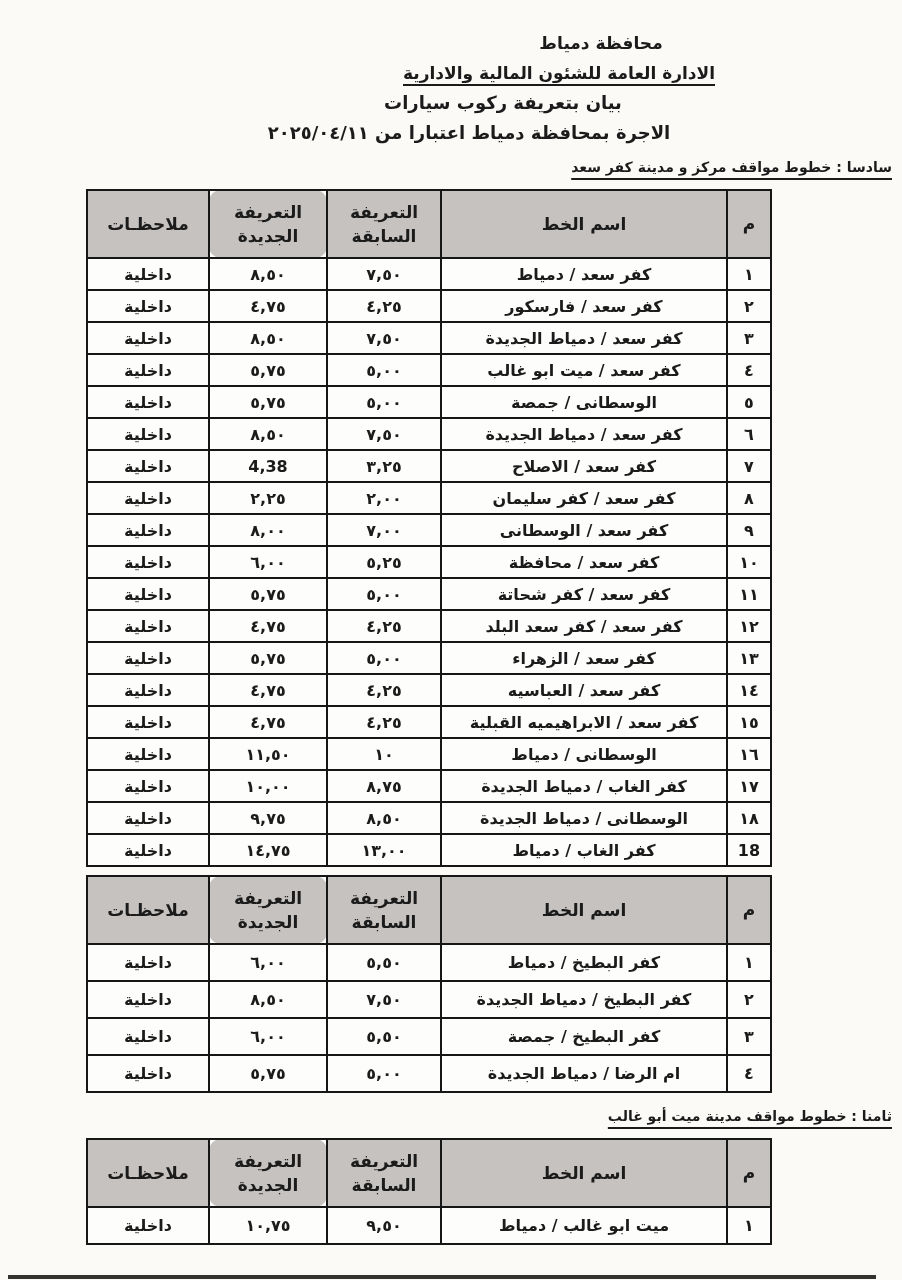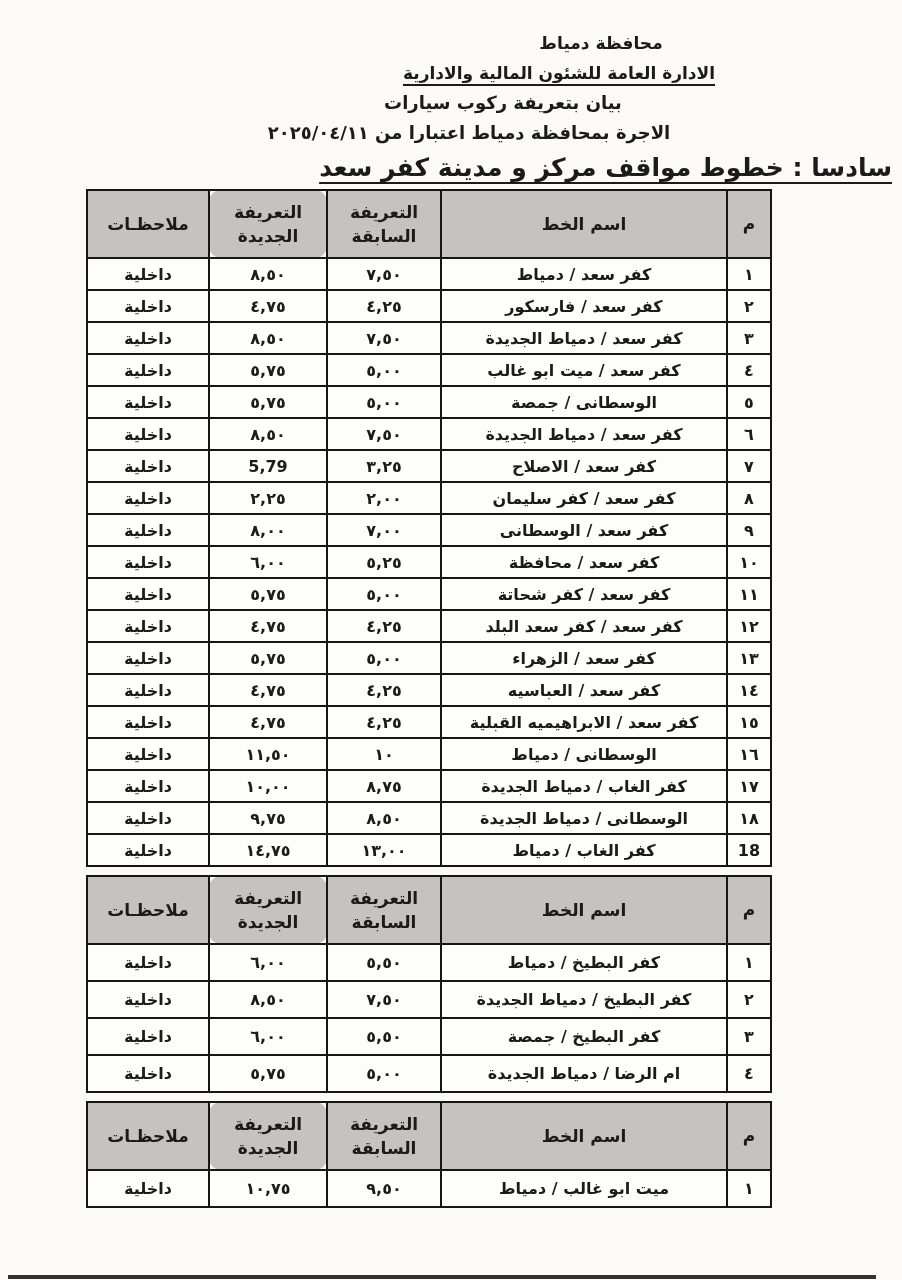--- a/index.html
+++ b/index.html
@@ -30,21 +30,21 @@
   .o2{left:108px;}
   .o3{left:52px;}
   .o4{left:18px;font-size:19px;}
   .underlined{
     text-decoration:underline;
     text-decoration-thickness:2px;
     text-underline-offset:5px;
   }
   .section-title{
     text-align:right;
-    font-size:25px;
+    font-size:14px;
     line-height:27px;
     margin:6px 10px 0 0;
     text-decoration:underline;
     text-decoration-thickness:2px;
     text-underline-offset:6px;
     white-space:nowrap;
   }
   .st2{margin-top:26px;}
   .st3{margin-top:10px;}
   table.fare{
@@ -147,21 +147,21 @@
           <td class="c0">٦</td>
           <td class="c1">كفر سعد / دمياط الجديدة</td>
           <td class="c2">٧,٥٠</td>
           <td class="c3">٨,٥٠</td>
           <td class="c4">داخلية</td>
         </tr>
         <tr>
           <td class="c0">٧</td>
           <td class="c1">كفر سعد / الاصلاح</td>
           <td class="c2">٣,٢٥</td>
-          <td class="c3">5,79</td>
+          <td class="c3">4,38</td>
           <td class="c4">داخلية</td>
         </tr>
         <tr>
           <td class="c0">٨</td>
           <td class="c1">كفر سعد / كفر سليمان</td>
           <td class="c2">٢,٠٠</td>
           <td class="c3">٢,٢٥</td>
           <td class="c4">داخلية</td>
         </tr>
         <tr>
@@ -279,20 +279,21 @@
         <tr>
           <td class="c0">٤</td>
           <td class="c1">ام الرضا / دمياط الجديدة</td>
           <td class="c2">٥,٠٠</td>
           <td class="c3">٥,٧٥</td>
           <td class="c4">داخلية</td>
         </tr>
       </tbody>
   </table>
 
+  <div class="section-title st3">ثامنا : خطوط مواقف مدينة ميت أبو غالب</div>
   <table class="fare t3">
     <thead>
       <tr>
           <th class="c0">م</th>
           <th class="c1">اسم الخط</th>
           <th class="c2">التعريفة السابقة</th>
           <th class="c3">التعريفة الجديدة</th>
           <th class="c4">ملاحظـات</th>
         </tr>
     </thead>

